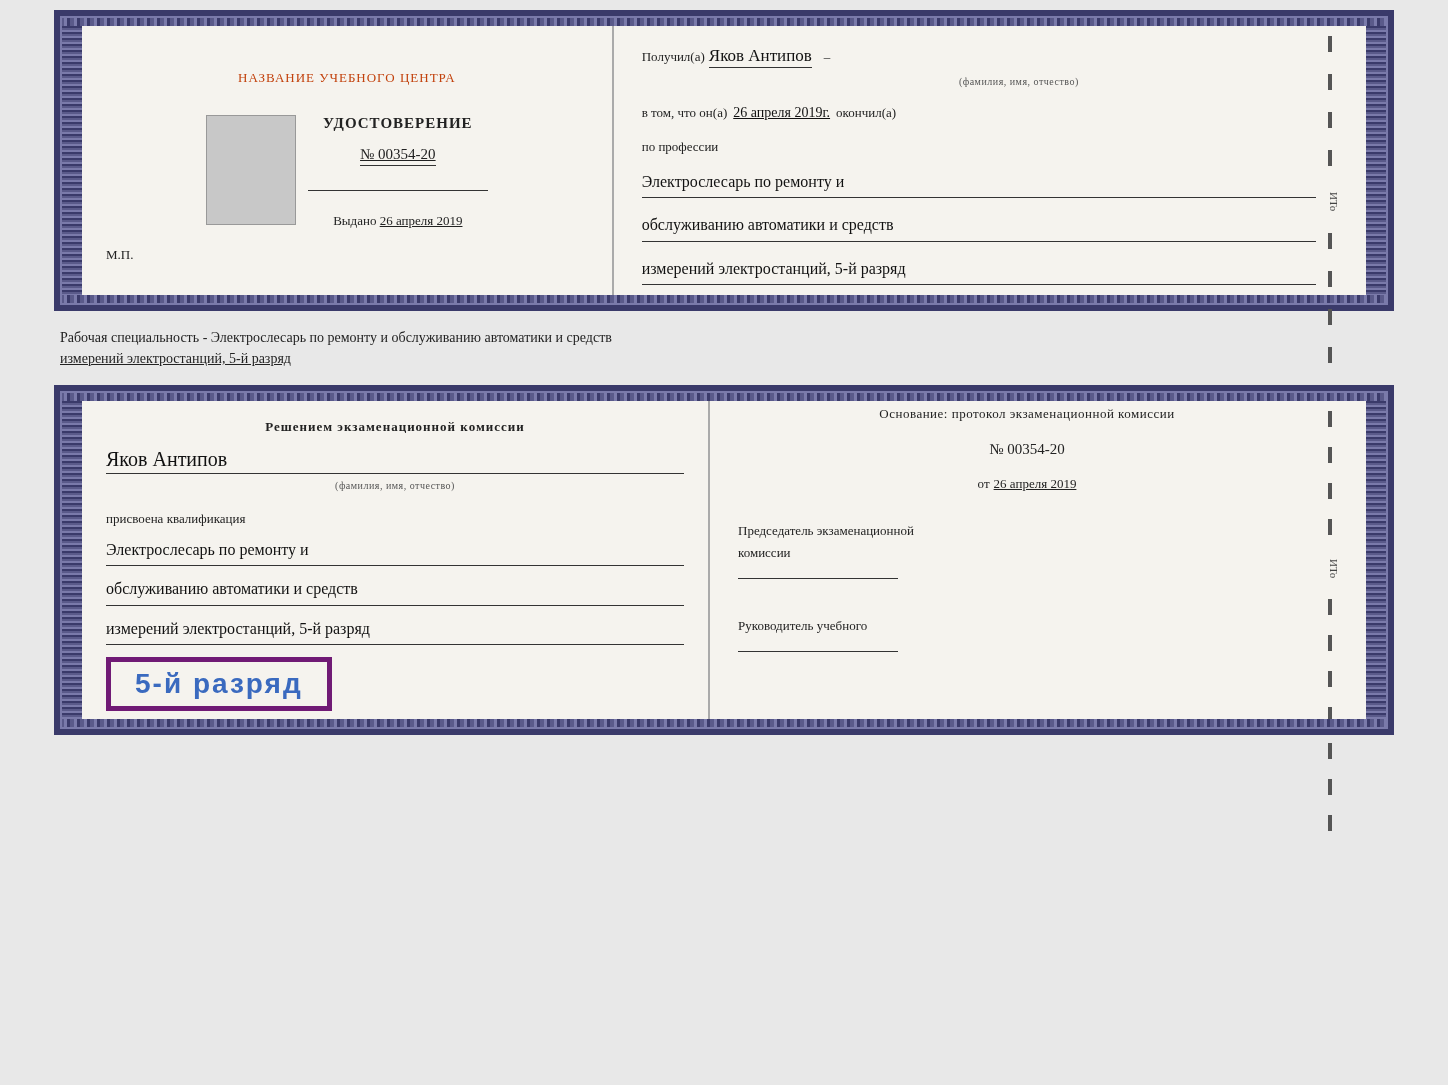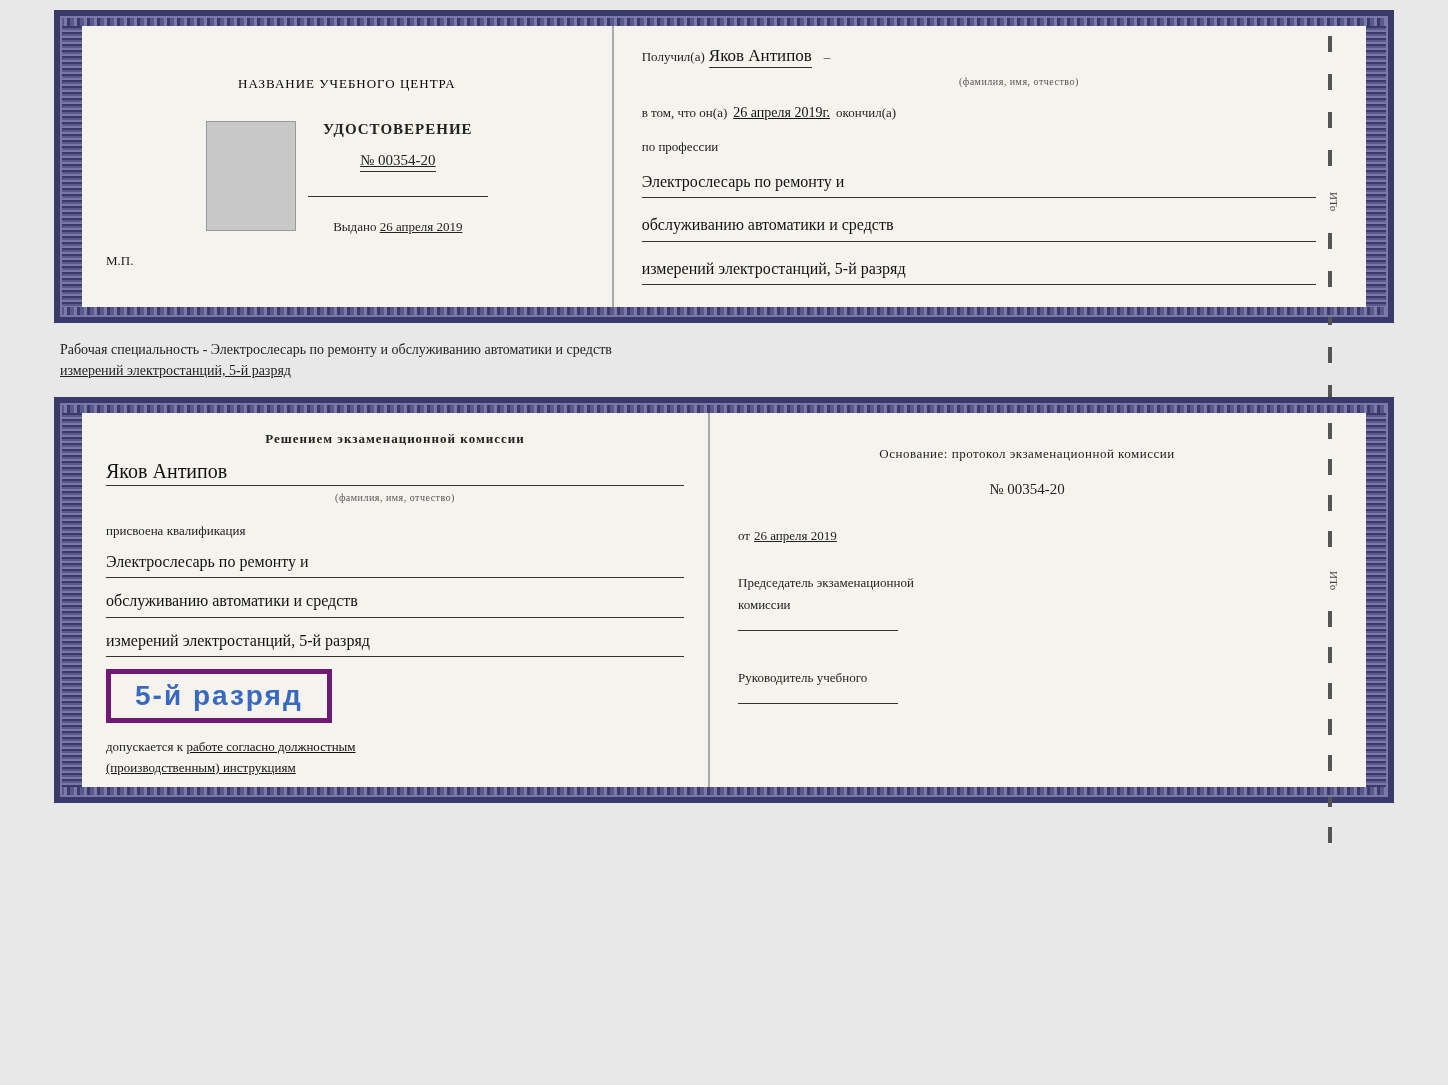--- a/index.html
+++ b/index.html
@@ -51,21 +51,21 @@
       border-right: 2px solid #aaa;
       display: flex;
       flex-direction: column;
       align-items: center;
       justify-content: center;
       gap: 18px;
     }
 
     .doc-top-right {
       flex: 1.4;
-      padding: 32px 28px;
+      padding: 20px 28px;
       display: flex;
       flex-direction: column;
       gap: 10px;
       position: relative;
     }
 
     
     .right-lines {
       position: absolute;
       right: 26px;
@@ -80,21 +80,21 @@
       height: 16px;
       background: #555;
     }
 
     .center-title {
       font-size: 13px;
       letter-spacing: 1px;
       text-align: left;
       font-weight: normal;
       text-transform: uppercase;
-      color: #000000;
+      color: #c2410c;
       line-height: 1.5;
     }
 
     .gray-photo-box {
       width: 90px;
       height: 110px;
       background: #c8c8c8;
       border: 1px solid #999;
       flex-shrink: 0;
     }
@@ -459,33 +459,27 @@
 
     <div class="qualification-label">присвоена квалификация</div>
     <span class="qualification-handwritten">Электрослесарь по ремонту и</span>
     <span class="qualification-handwritten">обслуживанию автоматики и средств</span>
     <span class="qualification-handwritten">измерений электростанций, 5-й разряд</span>
 
     <div class="rank-badge" style="align-self:flex-start; margin-top:4px;">
       <span class="rank-badge-text">5-й разряд</span>
     </div>
 
-    <div class="allowed-text">
-      <span>допускается к</span>
-      <span class="allowed-handwritten" style="text-decoration:underline;">работе согласно должностным</span>
-      <br>
-      <span class="allowed-handwritten" style="text-decoration:underline;">(производственным) инструкциям</span>
-    </div>
   </div>
 
-  <div class="doc-bottom-right" style="padding-top:40px; padding-right:50px;">
+  <div class="doc-bottom-right" style="padding-top:12px; padding-right:50px;">
     <div class="basis-text">Основание: протокол экзаменационной комиссии</div>
     <div class="doc-number-line" style="text-align:center; margin-top:4px;">№  00354-20</div>
 
-    <div class="date-line" style="margin-top:18px;">
+    <div class="date-line" style="justify-content:center; margin-top:6px;">
       <span>от</span>
       <span style="text-decoration:underline;">26 апреля 2019</span>
     </div>
 
     <div class="commission-chair" style="margin-top:16px;">
       <div>Председатель экзаменационной</div>
       <div>комиссии</div>
       <div class="sig-line"></div>
     </div>
 

